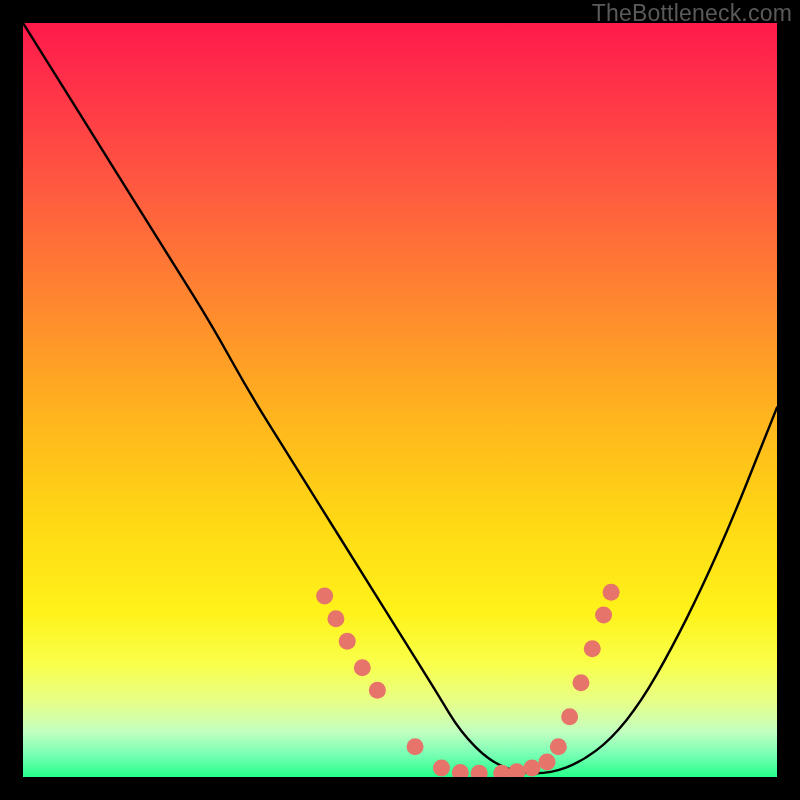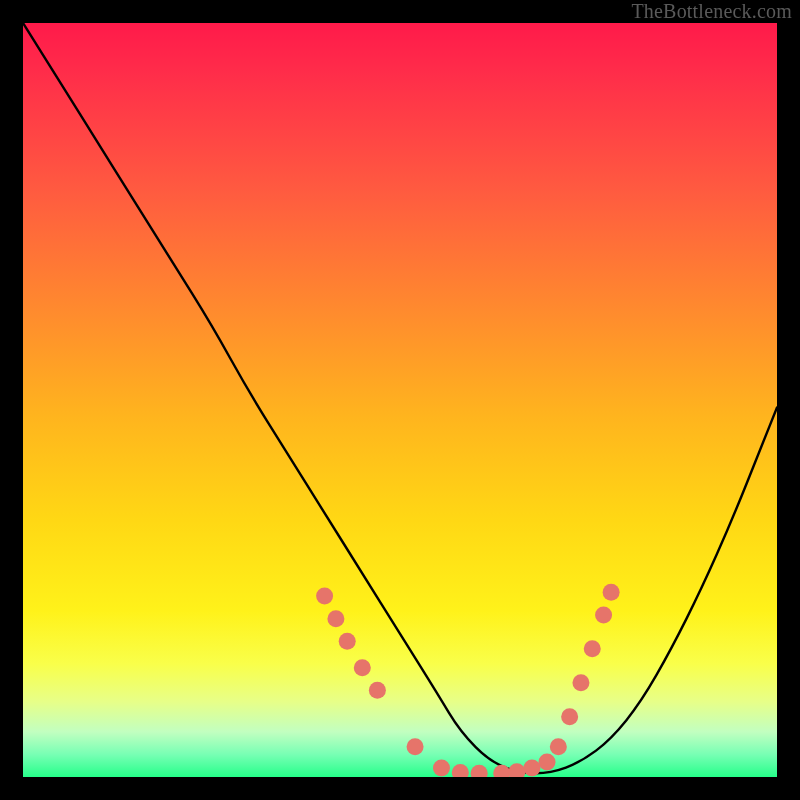--- a/index.html
+++ b/index.html
@@ -37,22 +37,22 @@
       #e7ff88 90%,
       #c2ffc0 94%,
       #78ffb4 97%,
       #26ff8a 100%
     );
   }
   .watermark {
     position: absolute;
     top: 0px;
     right: 8px;
-    font-family: Liberation Serif, serif;
-    font-size: 20px;
+    font-family: Liberation Sans, sans-serif;
+    font-size: 23px;
     font-weight: 500;
     color: #5a5a5a;
     letter-spacing: 0.2px;
   }
   svg.curve {
     position: absolute;
     left: 0;
     top: 0;
     width: 100%;
     height: 100%;

